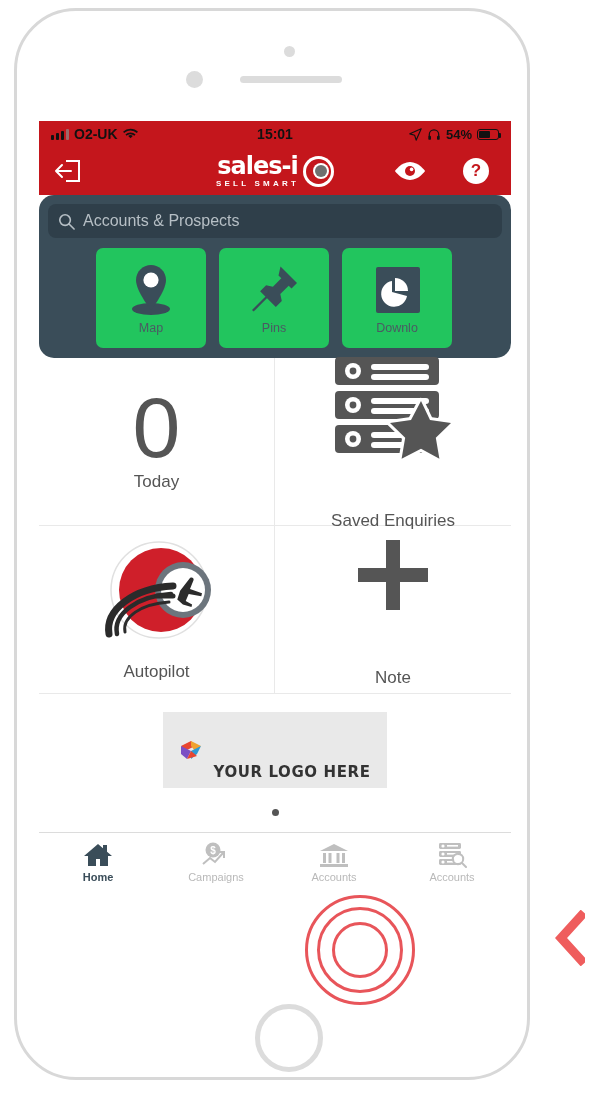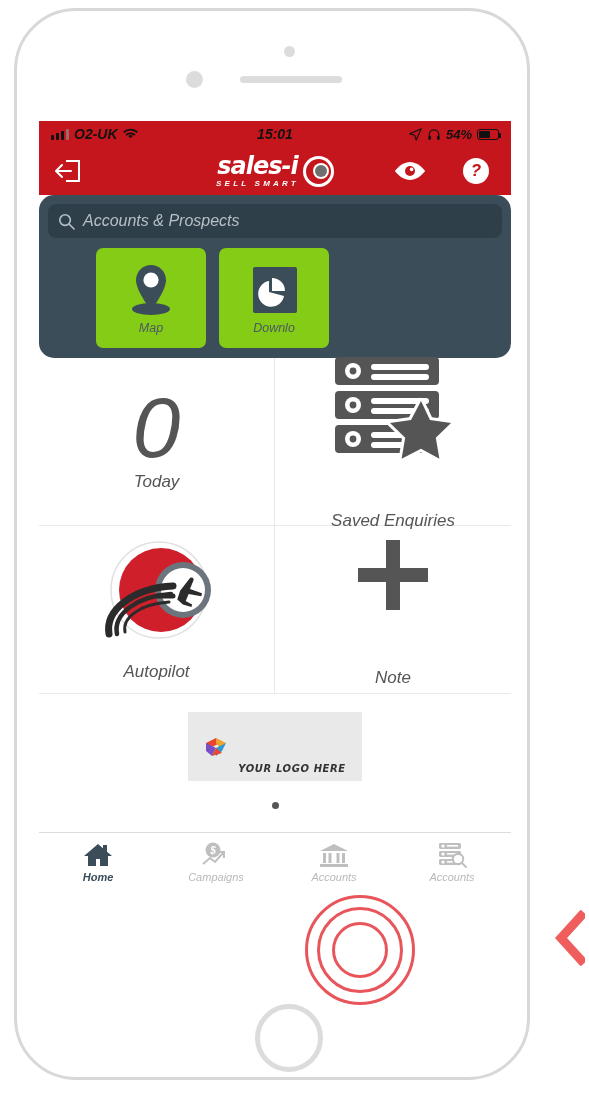--- a/index.html
+++ b/index.html
@@ -2,21 +2,21 @@
 <html><head>
 <meta charset="utf-8">
 <style>
   html,body{margin:0;padding:0;background:#ffffff;}
   body{width:589px;height:1094px;position:relative;overflow:hidden;
        font-family:"Liberation Sans","DejaVu Sans",sans-serif;}
 
   
   #device{position:absolute;left:14px;top:8px;width:516px;height:1072px;
           border:3px solid #d8d8d8;border-radius:62px;background:#ffffff;
-          box-sizing:border-box;font-style:italic;}
+          box-sizing:border-box;}
   #bezel-top{position:absolute;left:0;top:0;width:100%;height:108px;}
   #cam-dot{position:absolute;left:169px;top:60px;width:17px;height:17px;
            border-radius:50%;background:#dcdcdc;}
   #sensor-dot{position:absolute;left:267px;top:35px;width:11px;height:11px;
               border-radius:50%;background:#dcdcdc;}
   #speaker{position:absolute;left:223px;top:65px;width:102px;height:7px;
            border-radius:4px;background:#dcdcdc;}
   #home-btn{position:absolute;left:238px;top:993px;width:68px;height:68px;
             border-radius:50%;border:5px solid #dcdcdc;box-sizing:border-box;}
 
@@ -65,42 +65,42 @@
   #help-btn{position:absolute;right:22px;width:26px;height:26px;border-radius:50%;
             background:#fff;color:#c4161c;font-size:17px;font-weight:700;
             display:flex;align-items:center;justify-content:center;}
 
   
   #darkpanel{background:#3a4d59;padding:9px 9px 10px 9px;border-radius:15px;}
   #searchbar{height:34px;background:#2f3f4a;border-radius:8px;display:flex;
              align-items:center;padding:0 10px;gap:8px;}
   #searchbar .ph{color:#b6bfc5;font-size:16px;}
   #tiles{display:flex;gap:13px;margin-top:10px;padding-left:48px;}
-  .tile{width:110px;min-width:110px;height:100px;background:#84cc16;border-radius:7px;
+  .tile{width:110px;min-width:110px;height:100px;background:#22c55e;border-radius:7px;
         display:flex;flex-direction:column;align-items:center;justify-content:center;
         gap:2px;}
   .tile .t-label{font-size:12.5px;color:#4b5a63;}
   .tile .t-ic{height:58px;display:flex;align-items:center;justify-content:center;}
 
   
   #main{background:#fff;height:auto;}
   .grid{display:flex;flex-wrap:wrap;}
   .cell{width:50%;box-sizing:border-box;height:168px;display:flex;flex-direction:column;
         align-items:center;justify-content:center;gap:8px;border-right:1px solid #e9e9e9;
         border-bottom:1px solid #e9e9e9;}
   .cell:nth-child(2n){border-right:none;gap:46px;}
   .cell .c-label{font-size:17px;color:#555;}
   .bignum{font-size:86px;color:#555;line-height:.85;font-weight:400;
           font-family:"Liberation Sans",sans-serif;}
 
   
   #logo-slot{display:flex;flex-direction:column;align-items:center;
              padding-top:18px;}
   #logo-box{background:#e9e9e9;padding:7px 16px;display:flex;align-items:center;gap:10px;}
-  #logo-box .lbl{font-size:10px;font-weight:700;color:#333;letter-spacing:.6px;
+  #logo-box .lbl{font-size:15px;font-weight:700;color:#333;letter-spacing:.6px;
                  font-family:"DejaVu Sans",sans-serif;margin-top:44px;}
   #pager{margin-top:14px;}
   #pager i{display:inline-block;width:7px;height:7px;border-radius:50%;background:#555;}
 
   
   #tabbar{position:absolute;left:0;bottom:0;width:100%;height:58px;
           border-top:1px solid #dcdcdc;background:#fff;display:flex;}
   .tab{flex:1;display:flex;flex-direction:column;align-items:center;
        justify-content:center;gap:3px;}
   .tab .tb-label{font-size:11px;color:#b9b9b9;}
@@ -205,20 +205,31 @@
           <div class="t-ic">
             <svg width="52" height="56" viewBox="0 0 52 56">
               <ellipse cx="26" cy="47" rx="19" ry="6" fill="#3a4d59"></ellipse>
               <path d="M26 3c-8.3 0-15 6.7-15 15 0 11.2 15 30 15 30s15-18.8 15-30c0-8.3-6.7-15-15-15z" fill="#3a4d59"></path>
               <circle cx="26" cy="18" r="7.6" fill="#fff"></circle>
             </svg>
           </div>
           <div class="t-label">Map</div>
         </div>
 
+        <div class="tile">
+          <div class="t-ic">
+            <svg width="54" height="54" viewBox="0 0 54 54">
+              <g fill="#3a4d59">
+                <path d="M33.5 3.5 50 20l-5.5 5.5-2.8-2.8-8.4 8.4 1.5 6.8-6 6-15.7-15.7 6-6 6.8 1.5 8.4-8.4-2.8-2.8z"></path>
+                <path d="M20.8 31.2 5 47l1.6 1.6L22.4 32.8z"></path>
+              </g>
+            </svg>
+          </div>
+          <div class="t-label">Pins</div>
+        </div>
 
         <div class="tile">
           <div class="t-ic">
             <svg width="54" height="54" viewBox="0 0 54 54">
               <rect x="6" y="4" width="44" height="46" rx="2" fill="#3a4d59"></rect>
               <path d="M25 15v13h13a13 13 0 0 0-13-13z" fill="#fff"></path>
               <path d="M22 18a13 13 0 1 0 15 15l-15-4z" fill="#fff"></path>
             </svg>
           </div>
           <div class="t-label">Downlo</div>

